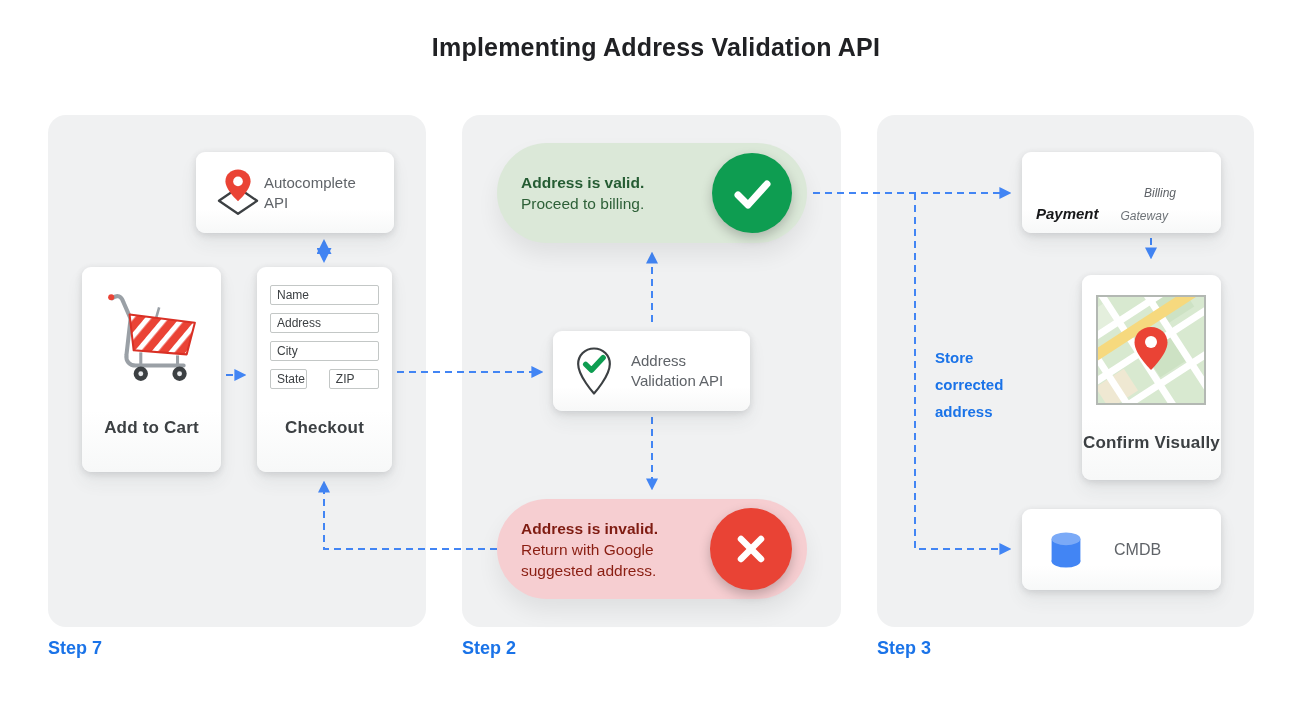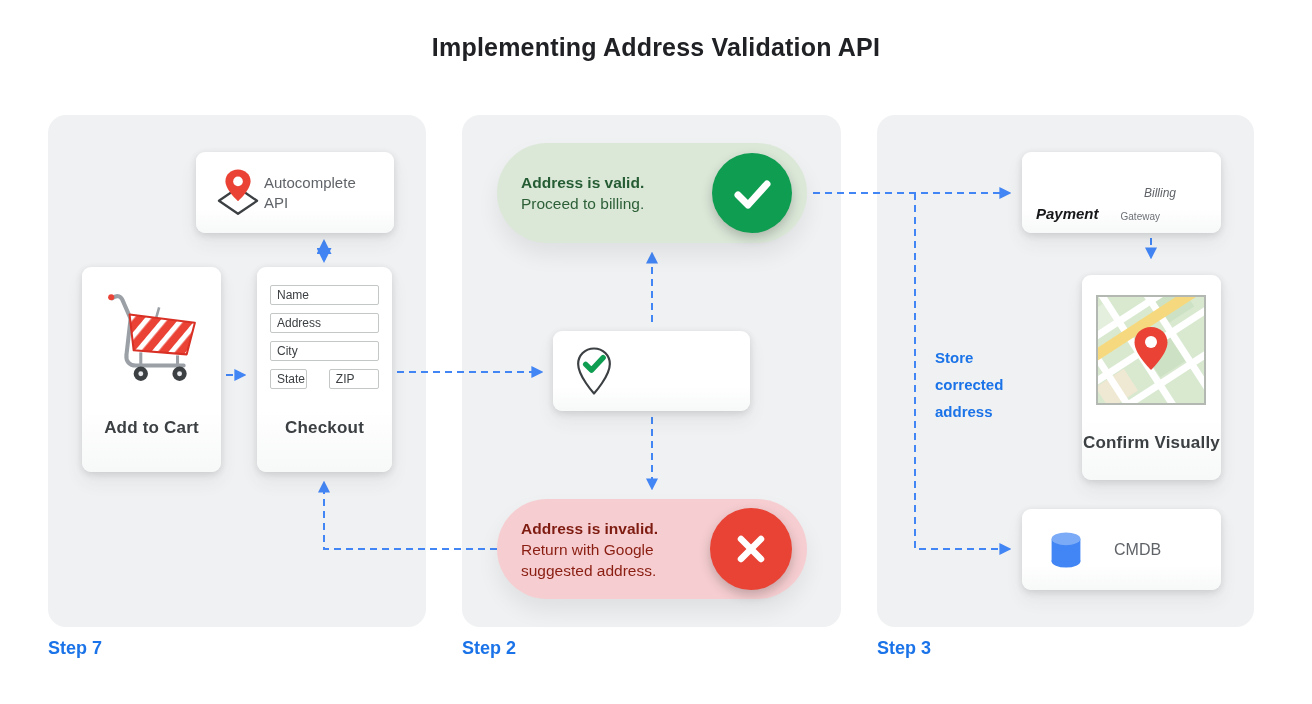--- a/index.html
+++ b/index.html
@@ -68,21 +68,21 @@
   .field-row .field.zip{width:58%;}
   .card-bottom-label{
     position:absolute;left:0;right:0;bottom:34px;text-align:center;
   }
   .note{
     position:absolute;left:935px;top:344px;width:110px;z-index:4;
     font-size:15px;font-weight:700;color:#1a73e8;line-height:27px;
   }
   .logo-block{display:flex;flex-direction:row;align-items:flex-end;width:84px;margin-left:14px;}
   .logo-title{font-size:15px;font-weight:800;font-style:italic;color:#17181a;line-height:14px;margin-top:2px;}
-  .logo-subtitle{font-size:10px;color:#6d7277;line-height:9px;margin-left:22px;margin-top:48px;}
+  .logo-subtitle{font-size:12px;font-style:italic;color:#6d7277;line-height:9px;margin-left:22px;margin-top:48px;}
   .map-frame{position:absolute;left:14px;top:20px;width:110px;height:110px;}
 </style>
 </head>
 <body>
 
 <div class="title">Implementing Address Validation API</div>
 
 <div class="panel" id="panel1"></div>
 <div class="panel" id="panel2"></div>
 <div class="panel" id="panel3"></div>
@@ -159,20 +159,21 @@
   <svg width="80" height="80" viewBox="0 0 80 80">
     <polyline points="26,42 36,52 55,31" stroke="#ffffff" stroke-width="7" fill="none" stroke-linecap="round" stroke-linejoin="round"></polyline>
   </svg>
 </div>
 
 <div class="card hcard" style="left:553px;top:331px;width:197px;height:80px;padding-left:16px;gap:12px;box-sizing:border-box;">
   <svg width="50" height="56" viewBox="0 0 60 62">
     <path d="M30 4 C19 4 11 12.5 11 22.5 C11 37 30 58 30 58 C30 58 49 37 49 22.5 C49 12.5 41 4 30 4 Z" fill="#ffffff" stroke="#3c4043" stroke-width="2.6" stroke-linejoin="round"></path>
     <polyline points="20,23 27,30 41,15" stroke="#0e9d51" stroke-width="6.5" fill="none" stroke-linecap="round" stroke-linejoin="round"></polyline>
   </svg>
+  <div class="api-label" style="width:118px;">Address Validation API</div>
 </div>
 
 <div class="pill" id="invalid-pill">
   <div class="pill-text">
     <span class="pill-title">Address is invalid.</span>
     <span>Return with Google suggested address.</span>
   </div>
 </div>
 <div class="badge" id="invalid-badge">
   <svg width="82" height="82" viewBox="0 0 82 82">

